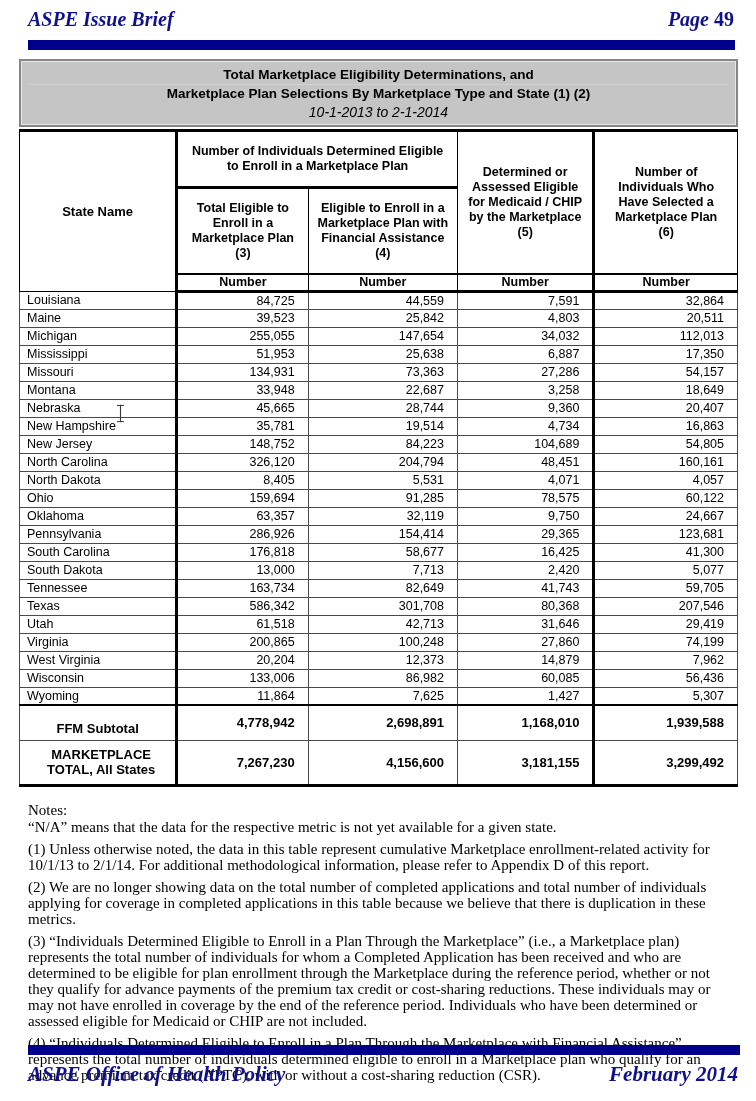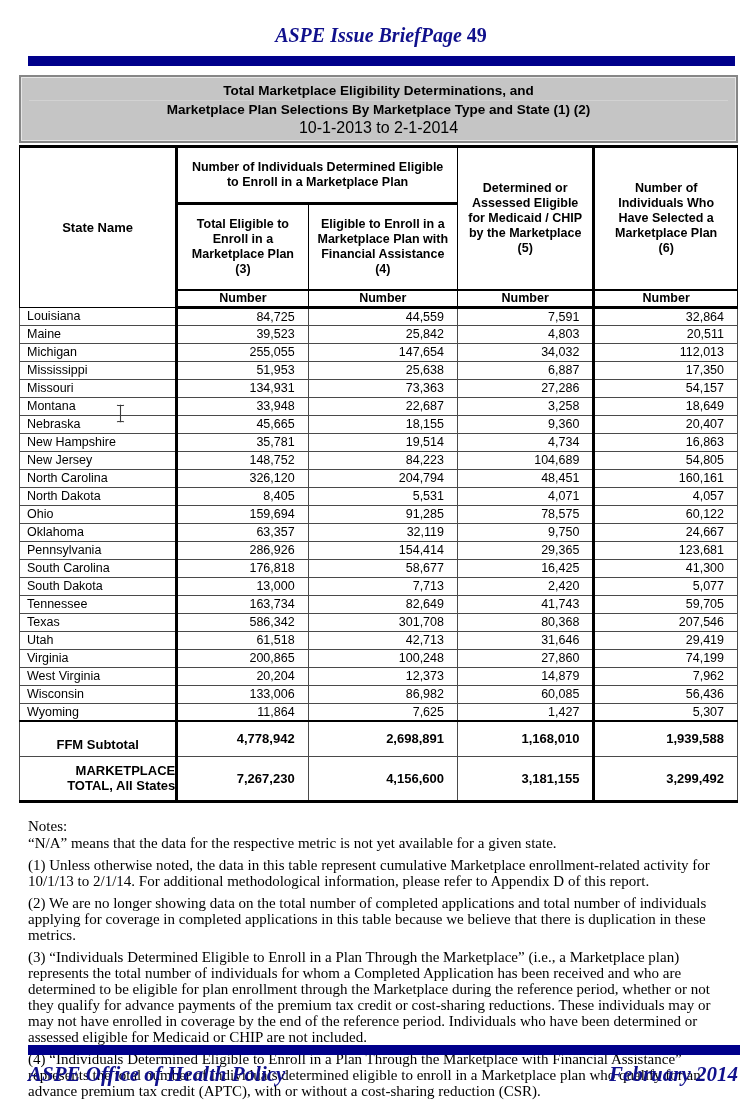--- a/index.html
+++ b/index.html
@@ -6,22 +6,22 @@
   html,body { width:756px; height:1101px; overflow:hidden; }
   body {
     position:relative;
     background:#ffffff;
     font-family:"Liberation Serif", serif;
     color:#000;
   }
 
   
   .page-header {
-    display:flex; justify-content:center; align-items:baseline;
-    padding:24px 22px 0 28px;
+    display:flex; justify-content:space-between; align-items:baseline;
+    padding:8px 22px 0 28px;
   }
   .hdr-text {
     font-family:"Liberation Serif", serif;
     font-style:italic; font-weight:600;
     font-size:20px; color:#10108c;
   }
   .hdr-text .upright { font-style:normal; }
   .navy-rule {
     height:10px; background:#00008B;
     margin:9px 21px 0 28px;
@@ -32,21 +32,21 @@
   .title-block {
     background:#c5c5c5;
     border:2px solid #868686;
     box-shadow: inset 0 0 0 1px #e6e6e6;
     padding:5px 8px 4px 8px;
     text-align:center;
     font-family:"Liberation Sans", sans-serif;
   }
   .title-line { font-size:13.5px; font-weight:bold; line-height:18px; }
   .title-line.l1 { border-bottom:1px solid #d2d2d2; }
-  .title-period { font-size:16px; line-height:18px; }
+  .title-period { font-size:14px; font-style:italic; line-height:18px; }
 
   table.main-table {
     width:100%; border-collapse:collapse; table-layout:fixed;
     font-family:"Liberation Sans", sans-serif;
     margin-top:2px;
     border-top:3px solid #000; border-bottom:3px solid #000;
     border-left:1px solid #000; border-right:1px solid #000;
   }
   th, td { border:1px solid #4a4a4a; }
   thead th { border-color:#000; background:#fff; font-size:12.5px; line-height:15px; }
@@ -61,21 +61,21 @@
 
   tbody td { height:18px; font-size:12.5px; }
   tbody td.state { text-align:left; padding-left:7px; border-right:3px solid #000; }
   tbody td.num { text-align:right; padding-right:13px; }
   tbody td.c2 { border-right:3px solid #000; }
 
   tfoot td { font-weight:bold; font-size:13px; }
   tr.subtotal td { height:35px; border-top:2px solid #000; }
   tr.subtotal td.label { text-align:center; vertical-align:bottom; padding-bottom:4px; border-right:3px solid #000; }
   tr.total td { height:45px; }
-  tr.total td.label { text-align:right; padding-left:7px; vertical-align:middle; border-right:3px solid #000; }
+  tr.total td.label { text-align:center; padding-left:7px; vertical-align:middle; border-right:3px solid #000; }
   tfoot td.num { text-align:right; padding-right:13px; vertical-align:middle; }
   tfoot td.c2 { border-right:3px solid #000; }
 
   
   .notes {
     margin:15px 22px 0 28px;
     font-size:15px; line-height:16px;
   }
   .notes p { margin-bottom:6px; }
   .notes p.tight { margin-bottom:1px; }
@@ -189,21 +189,21 @@
         <tr>
           <td class="state">Montana</td>
           <td class="num c0">33,948</td>
           <td class="num c1">22,687</td>
           <td class="num c2">3,258</td>
           <td class="num c3">18,649</td>
         </tr>
         <tr>
           <td class="state">Nebraska</td>
           <td class="num c0">45,665</td>
-          <td class="num c1">18,155</td>
+          <td class="num c1">28,744</td>
           <td class="num c2">9,360</td>
           <td class="num c3">20,407</td>
         </tr>
         <tr>
           <td class="state">New Hampshire</td>
           <td class="num c0">35,781</td>
           <td class="num c1">19,514</td>
           <td class="num c2">4,734</td>
           <td class="num c3">16,863</td>
         </tr>

